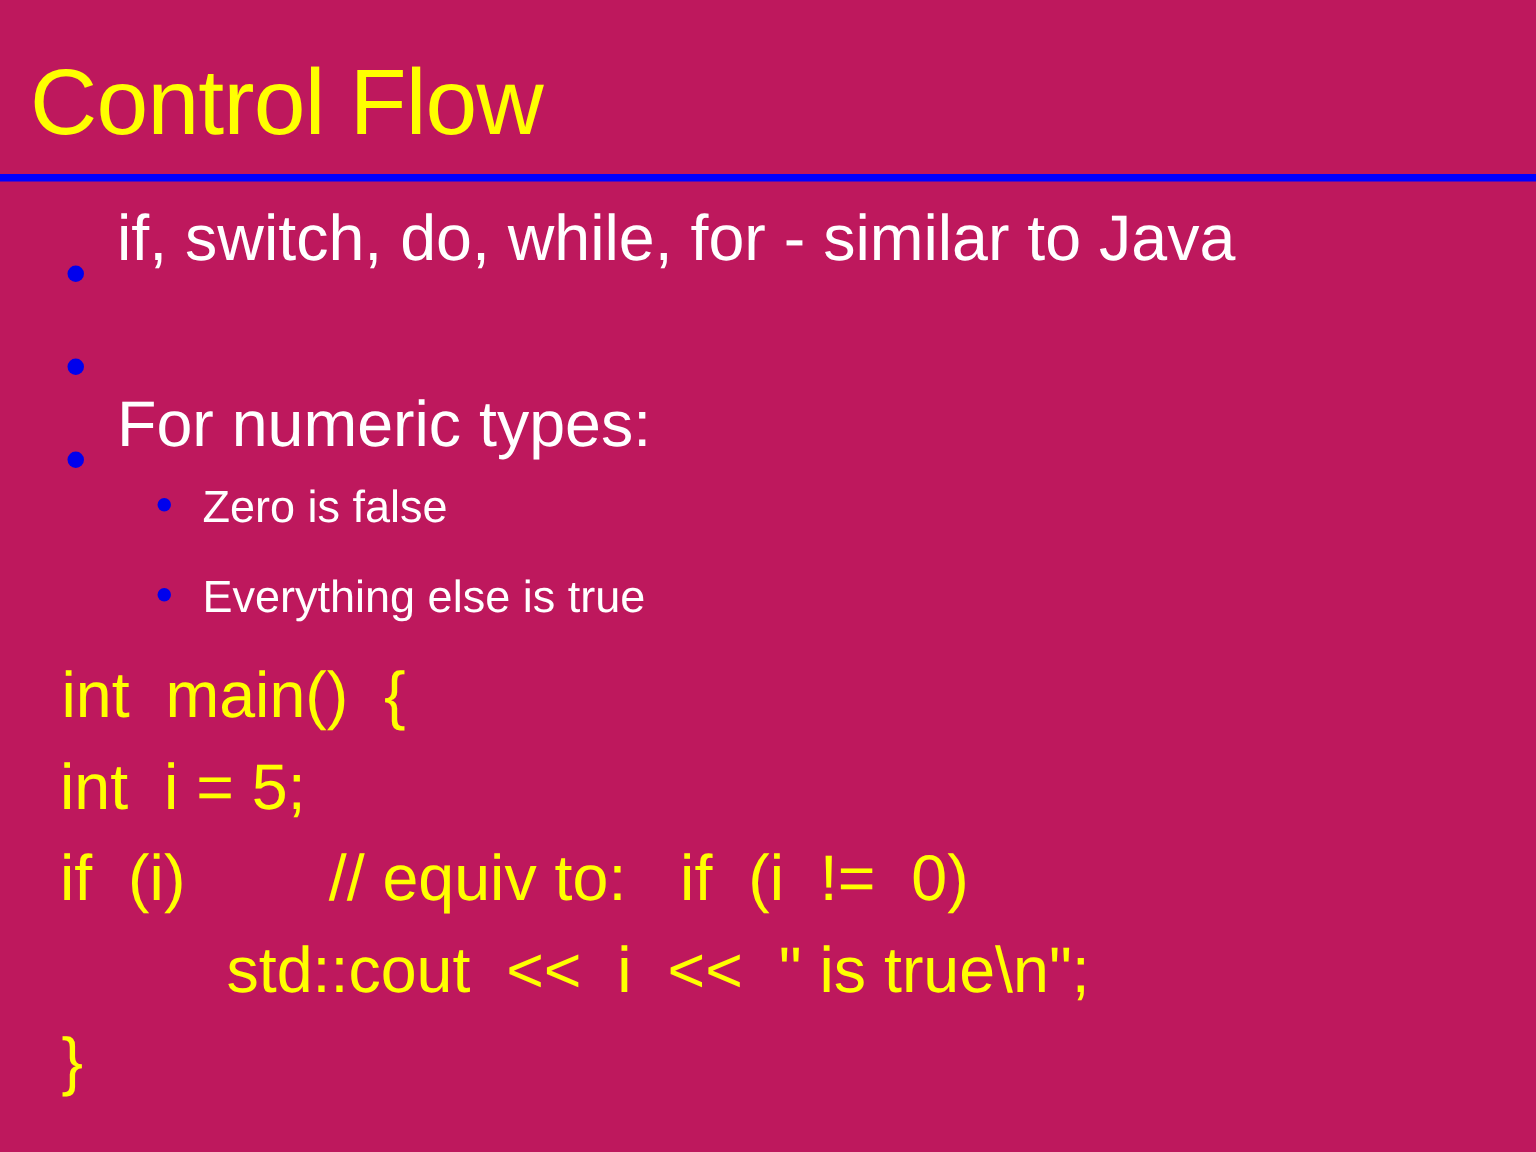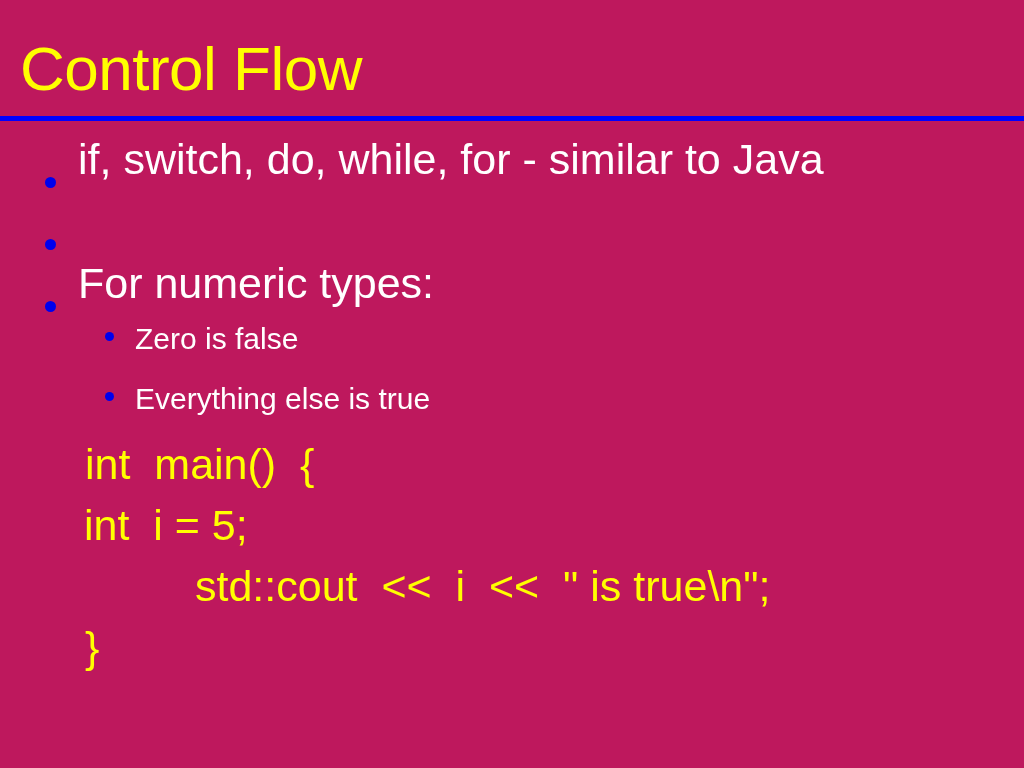--- a/index.html
+++ b/index.html
@@ -106,21 +106,20 @@
     font-size: 30px;
     line-height: 54px;
   }
 
   
   #code-block {
     position: absolute;
     left: 0;
     top: 437px;
     width: 820px;
-    margin-left: 44px;
   }
   .code-line {
     height: 61px;
     font-size: 43px;
     line-height: 55px;
     color: #ffff00;
     white-space: pre;
     box-sizing: border-box;
   }
   .code-line.indent-0 { padding-left: 41px; }
@@ -161,17 +160,18 @@
     <div class="bullet-row level-2">
       <span class="dot"></span>
       <span class="bullet-text">Everything else is true</span>
     </div>
 
   </div>
 
   <div id="code-block">
     <div class="code-line indent-0">int  main()  {</div>
     <div class="code-line indent-1">int  i = 5;</div>
+    <div class="code-line indent-1">if  (i)        // equiv to:   if  (i  !=  0)</div>
     <div class="code-line indent-2">std::cout  &lt;&lt;  i  &lt;&lt;  " is true\n";</div>
     <div class="code-line indent-0">}</div>
   </div>
 
 </div>
 
 </body></html>

